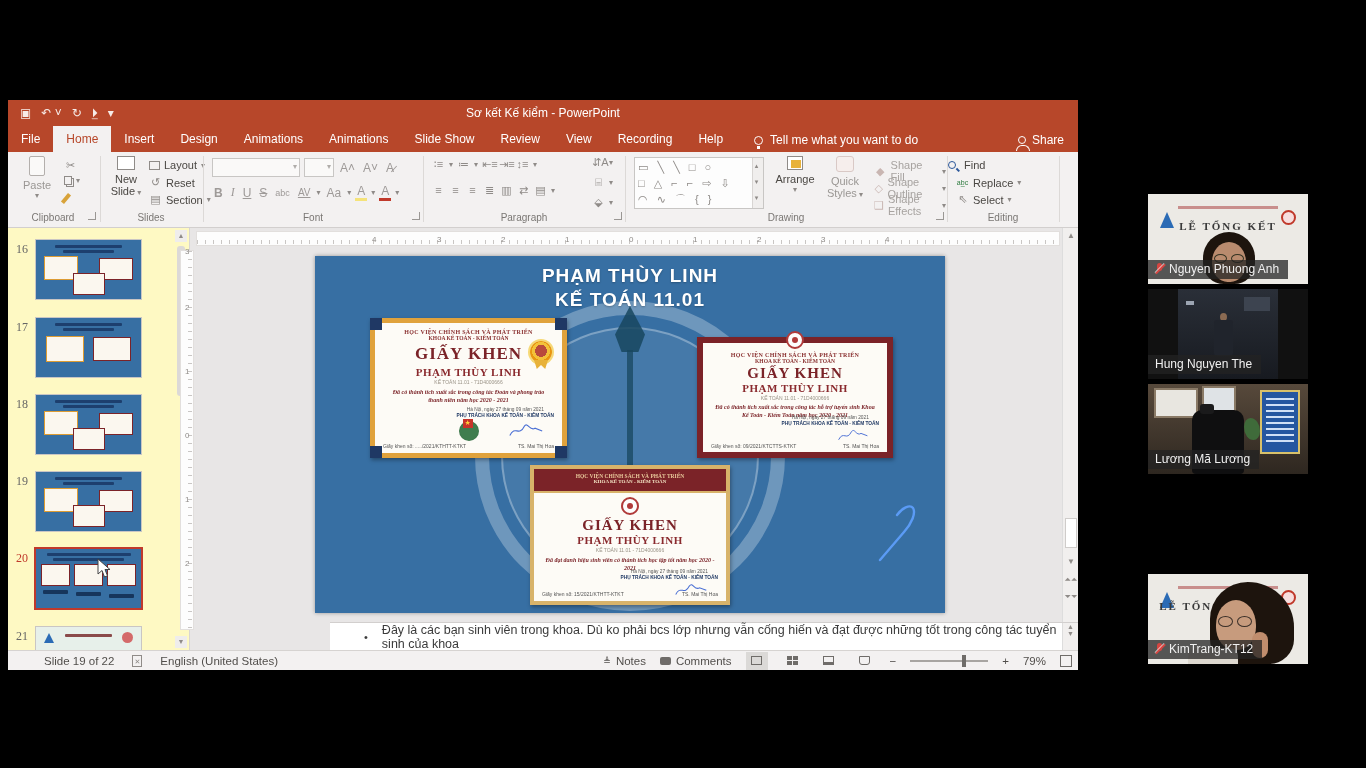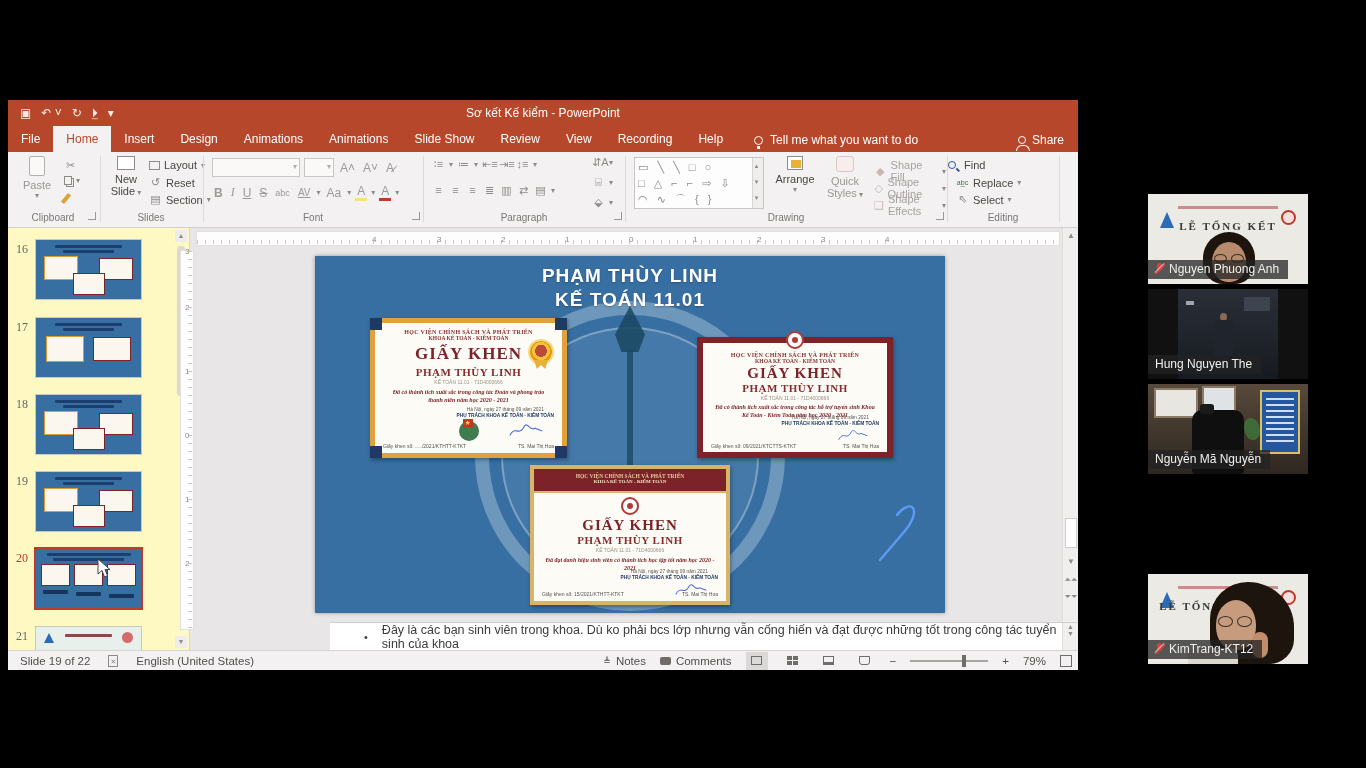--- a/index.html
+++ b/index.html
@@ -124,21 +124,21 @@
   .vsb .a { position:absolute; left:0; width:16px; height:15px; text-align:center; font-size:8px; color:#8f8b88; line-height:15px; }
   .vsb .thumbbar { position:absolute; left:2px; width:12px; background:#fff; border:1px solid #cfccca; }
 
   
   #notesbar { position:absolute; left:162px; right:0; top:394px; height:28px; background:#fff; border-top:1px solid #d2cfce; display:flex; align-items:center; font-size:12.5px; color:#3b3b3b; }
   #notesbar .bullet { margin:0 14px 0 34px; font-size:11px; }
   .nsb { position:absolute; right:0; top:0; width:16px; height:28px; background:#f1efee; border-left:1px solid #ddd; font-size:7px; color:#8f8b88; text-align:center; }
 
   
   #statusbar { left:0; top:550px; width:1070px; height:20px; background:#f3f1f1; border-top:1px solid #d6d3d1; font-size:11.5px; color:#514e4b; display:flex; align-items:center; }
-  .sb-left { display:flex; align-items:flex-end; gap:18px; padding-left:12px; }
+  .sb-left { display:flex; align-items:flex-end; gap:18px; padding-left:12px;margin-left:24px; }
   .spell-ic { display:inline-block; width:10px; height:12px; border:1px solid #8f8b88; font-size:7px; line-height:11px; text-align:center; color:#8f8b88; }
   .sb-right { position:absolute; right:6px; display:flex; align-items:center; gap:14px; }
   .view-ic { width:22px; height:18px; display:flex; align-items:center; justify-content:center; }
   .view-ic.on { background:#dbd9d7; }
   .vi { width:11px; height:9px; border:1px solid #6f6c69; }
   .vi.grid { border:none; width:11px; height:9px; background:
       linear-gradient(#6f6c69,#6f6c69) 0 0/5px 4px no-repeat,
       linear-gradient(#6f6c69,#6f6c69) 6px 0/5px 4px no-repeat,
       linear-gradient(#6f6c69,#6f6c69) 0 5px/5px 4px no-repeat,
       linear-gradient(#6f6c69,#6f6c69) 6px 5px/5px 4px no-repeat; }
@@ -630,21 +630,21 @@
   <div class="vt" style="top:384px">
     <div class="abs" style="inset:0;background:linear-gradient(180deg,#57493b,#2e2720)"></div>
     <div class="abs" style="left:6px;top:4px;width:44px;height:30px;background:#e8e6e0;border:2px solid #8a7a66"></div>
     <div class="abs" style="left:54px;top:2px;width:34px;height:26px;background:#dfe3e6;border:2px solid #8a7a66"></div>
     <div class="abs" style="right:8px;top:6px;width:40px;height:64px;background:#2457a0;border:2px solid #d8c16a"></div>
     <div class="abs" style="right:14px;top:14px;width:28px;height:46px;background:repeating-linear-gradient(#cfe0f5 0 2px,transparent 2px 6px)"></div>
     <div class="abs" style="left:96px;top:34px;width:16px;height:22px;background:#3f6b3a;border-radius:40% 60% 40% 60%"></div>
     <div class="abs" style="left:44px;top:26px;width:52px;height:64px;background:#0f0f10;border-radius:10px 10px 4px 4px"></div>
     <div class="abs" style="left:52px;top:20px;width:14px;height:10px;background:#1a1a1b;border-radius:3px"></div>
     <div class="vname">
-        <span>Nguyễn Mã Nguyễn</span>
+        <span>Lương Mã Lương</span>
       </div>
   </div>
 
 
   <div class="vt" style="top:574px">
     <div class="slidebg"></div>
     <div class="sb-topline"></div>
     <div class="logo-blue"></div>
     <div class="logo-red"></div>
     <div class="sb-text" style="left:-40px">LỄ TỔNG KẾT</div>

